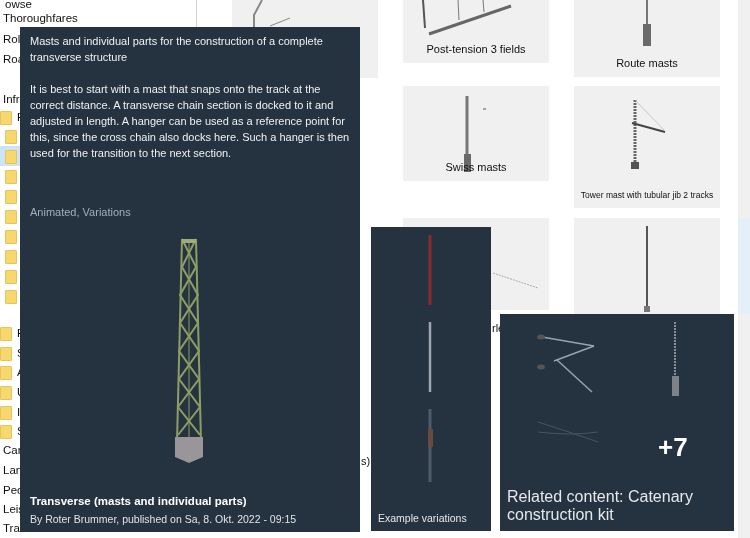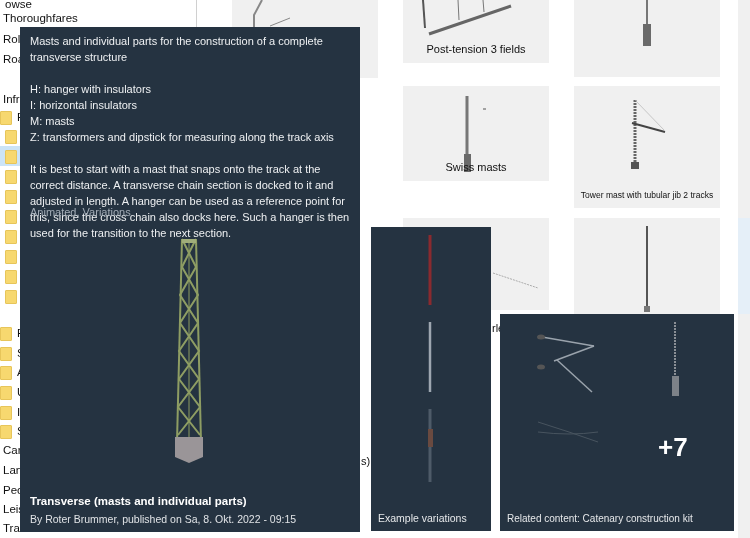--- a/index.html
+++ b/index.html
@@ -27,21 +27,21 @@
   .main-panel .desc p { margin-bottom: 16px; }
   .main-panel .tags { position: absolute; left: 10px; top: 179px; font-size: 11px; color: #a3adb7; text-align: right; }
   .main-panel .title { position: absolute; left: 10px; top: 468px; font-size: 11.5px; font-weight: bold; color: #fff; }
   .main-panel .byline { position: absolute; left: 10px; top: 486px; font-size: 10.5px; color: #e0e3e6; }
   .main-panel .preview { position: absolute; left: 145px; top: 210px; }
 
   .variations-panel { left: 371px; top: 227px; width: 120px; height: 304px; }
   .variations-panel .label { position: absolute; left: 7px; bottom: 7px; font-size: 10.5px; color: #e6e8ea; }
 
   .related-panel { left: 500px; top: 314px; width: 234px; height: 217px; }
-  .related-panel .label { position: absolute; left: 7px; bottom: 7px; font-size: 10px; color: #e6e8ea; }
+  .related-panel .label { position: absolute; left: 7px; bottom: 7px; font-size: 16px; color: #e6e8ea; }
   .related-panel .more { position: absolute; left: 158px; top: 118px; font-size: 26px; font-weight: bold; color: #ffffff; }
 
   .frag { position: absolute; font-size: 11px; color: #111; }
 </style>
 </head>
 <body>
 
 <div class="sidebar">
   <div class="tree-item" style="top:-6px;left:2px;"><span class="label">owse</span></div>
   <div class="tree-item" style="top:8px;left:0;"><span class="label">Thoroughfares</span></div>
@@ -92,20 +92,21 @@
     <line x1="80" y1="0" x2="81" y2="12" stroke="#777" stroke-width="1"></line>
   </svg>
   <div class="caption">Post-tension 3 fields</div>
 </div>
 
 <div class="tile" style="left:574px;top:0;width:146px;height:77px;">
   <svg width="146" height="60">
     <line x1="73" y1="0" x2="73" y2="24" stroke="#777" stroke-width="2"></line>
     <rect x="69" y="24" width="8" height="22" fill="#6a6a6a"></rect>
   </svg>
+  <div class="caption">Route masts</div>
 </div>
 
 <div class="tile" style="left:403px;top:86px;width:146px;height:95px;">
   <svg width="146" height="100">
     <line x1="64" y1="10" x2="64" y2="80" stroke="#777" stroke-width="3"></line>
     <rect x="61" y="68" width="7" height="18" fill="#6a6a6a"></rect>
     <line x1="80" y1="23" x2="83" y2="23" stroke="#555" stroke-width="1"></line>
   </svg>
   <div class="caption">Swiss masts</div>
 </div>
@@ -137,24 +138,20 @@
 <div class="tile" style="left:738px;top:218px;width:12px;height:96px;background:#e5eff8;"></div>
 
 <div class="tile" style="left:232px;top:340px;width:146px;height:198px;background:#ffffff;"></div>
 
 <span class="frag" style="left:492px;top:322px;">rle</span>
 <span class="frag" style="left:361px;top:455px;">s)</span>
 
 <div class="panel main-panel">
   <div class="desc">
     <p>Masts and individual parts for the construction of a complete transverse structure</p>
-    <p style="white-space:pre-line;">H: hanger with insulators
-I: horizontal insulators
-M: masts
-Z: transformers and dipstick for measuring along the track axis</p>
     <p>It is best to start with a mast that snaps onto the track at the correct distance. A transverse chain section is docked to it and adjusted in length. A hanger can be used as a reference point for this, since the cross chain also docks here. Such a hanger is then used for the transition to the next section.</p>
   </div>
   <div class="tags">Animated, Variations</div>
   <svg class="preview" width="50" height="235">
     <g stroke="#8e9d63" stroke-width="2" fill="none">
       <line x1="17" y1="2" x2="12" y2="205"></line>
       <line x1="31" y1="2" x2="36" y2="205"></line>
       <line x1="24" y1="2" x2="24" y2="205" stroke-width="1"></line>
       <path d="M17 2 L31 30 L15 58 L33 86 L14 114 L34 142 L13 170 L35 198"></path>
       <path d="M31 2 L17 30 L33 58 L15 86 L34 114 L14 142 L35 170 L13 198"></path>

